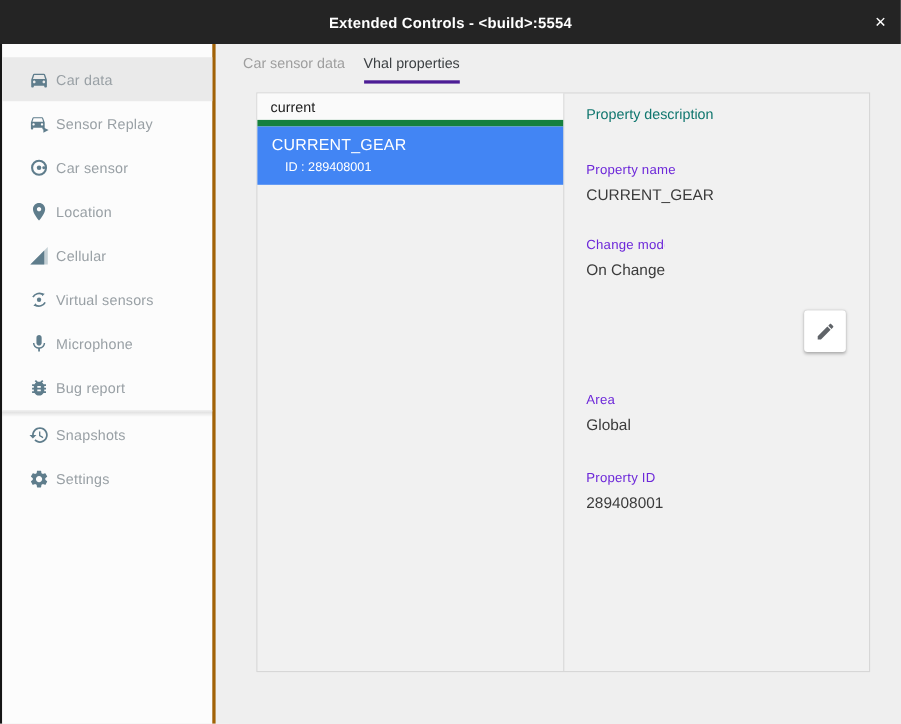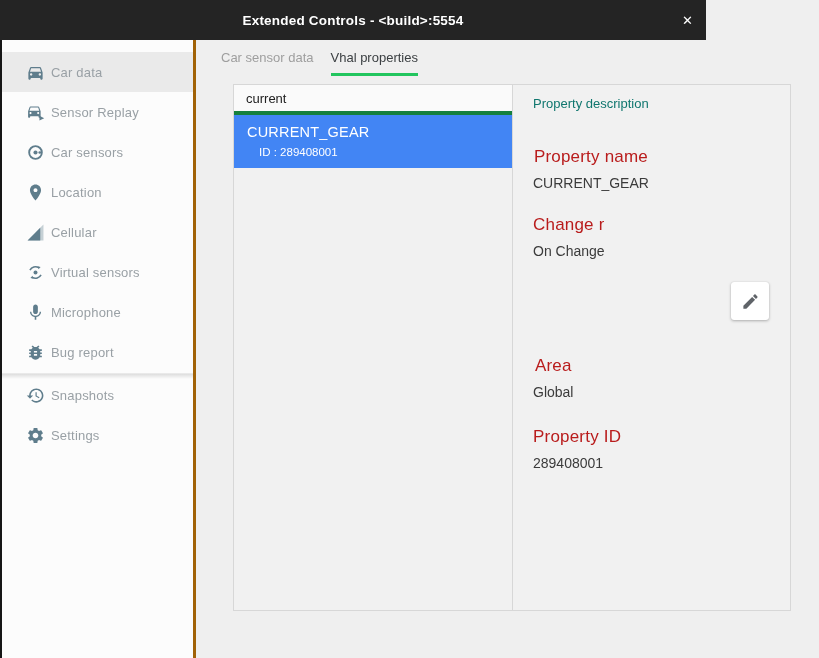--- a/index.html
+++ b/index.html
@@ -5,21 +5,21 @@
   * { box-sizing: border-box; margin: 0; padding: 0; }
   html,body { width: 819px; height: 658px; }
   body {
     font-family: "Liberation Sans", sans-serif;
     background: #efefef;
     position: relative;
     overflow: hidden;
   }
   
   .titlebar {
-    position: absolute; top: 0; left: 0; width: 706px; height: 40px;
+    position: absolute; top: 0; left: 0; width: 819px; height: 40px;
     background: #242424; color: #ffffff;
     display: flex; align-items: center; justify-content: center;
   }
   .titlebar .title { font-size: 13.5px; font-weight: bold; letter-spacing: .2px; }
   .titlebar .close {
     position: absolute; right: 13px; top: 50%; transform: translateY(-50%);
     font-size: 13px; color: #ffffff; cursor: pointer; line-height: 1;
   }
   
   .app {
@@ -45,47 +45,47 @@
     background: linear-gradient(to bottom, rgba(0,0,0,0.12), rgba(0,0,0,0));
     border-top: 1px solid #e9e9e9;
   }
   
   .content { position: absolute; top: 0; left: 207px; width: 622px; height: 618px; background: #efefef; }
   .tabs { position: absolute; top: 7px; left: 12px; display: flex; }
   .tab {
     font-size: 13px; color: #9e9e9e; padding: 3px 0 8px 0; margin-right: 17px;
     cursor: pointer; border-bottom: 3px solid transparent;
   }
-  .tab.active { color: #3c4043; border-bottom: 3px solid #22c55e; }
+  .tab.active { color: #3c4043; border-bottom: 3px solid #4c1d95; }
   
   .panels {
     position: absolute; top: 44px; left: 24px; width: 558px; height: 527px;
     border: 1px solid #d7d7d7; background: #f1f1f1; display: flex;
   }
   .list-panel { width: 279px; border-right: 1px solid #d7d7d7; }
   .filter-row {
-    height: 30px; background: #fafafa; border-bottom: 4px solid #15803d;
+    height: 30px; background: #fafafa; border-bottom: 6px solid #15803d;
     display: flex; align-items: center; padding-left: 12px;
   }
   .filter-row input {
     border: none; outline: none; background: transparent;
     font-family: "Liberation Sans", sans-serif;
     font-size: 13px; color: #212121; width: 250px;
   }
   .list-item { padding: 9px 0 0 13px; height: 53px; cursor: pointer; }
   .list-item.selected { background: #4285f4; color: #ffffff; }
   .li-name { font-size: 14.5px; letter-spacing: .2px; }
   .li-id { font-size: 11.5px; margin-top: 6px; margin-left: 12px; }
   
   .detail-panel { position: relative; flex: 1; }
   .panel-title { position: absolute; left: 20px; top: 11px; font-size: 13px; color: #0f766e; }
   .pg { position: absolute; left: 20px; }
   .pg0 { top: 62px; } .pg1 { top: 130px; } .pg2 { top: 198px; }
   .pg3 { top: 271px; } .pg4 { top: 342px; }
-  .pg .lbl { font-size: 17px; color: #b91c1c; letter-spacing: .2px; text-align: center; }
+  .pg .lbl { font-size: 12px; color: #6d28d9; letter-spacing: .2px; }
   .pg .lbl.clip { width: 71px; overflow: hidden; white-space: nowrap; }
   .pg .val { font-size: 14px; color: #3b3b3b; margin-top: 8px; }
   .edit-btn {
     position: absolute; right: 21px; top: 197px; width: 38px; height: 38px;
     background: #ffffff; border: none; border-radius: 3px;
     box-shadow: 0 1px 3px rgba(0,0,0,0.28), 0 0 1px rgba(0,0,0,0.15);
     display: flex; align-items: center; justify-content: center; cursor: pointer;
   }
   .edit-btn svg { width: 19px; height: 19px; fill: #5f6368; }
 </style>
@@ -120,21 +120,21 @@
       <span class="side-label">Sensor Replay</span>
     </div>
     <div class="side-item">
       <span class="side-icon">
         <svg viewBox="0 0 24 24">
             <circle cx="12" cy="12" r="8" fill="none" stroke="#5f7d8c" stroke-width="2.4"></circle>
             <circle cx="12" cy="12" r="2.6"></circle>
             <circle cx="17.4" cy="12" r="1.7"></circle>
           </svg>
       </span>
-      <span class="side-label">Car sensors</span>
+      <span class="side-label">Car sensor</span>
     </div>
     <div class="side-item">
       <span class="side-icon">
         <svg viewBox="0 0 24 24">
             <path d="M12 2C8.13 2 5 5.13 5 9c0 5.25 7 13 7 13s7-7.75 7-13c0-3.87-3.13-7-7-7zm0 9.5c-1.38 0-2.5-1.12-2.5-2.5s1.12-2.5 2.5-2.5 2.5 1.12 2.5 2.5-1.12 2.5-2.5 2.5z"></path>
           </svg>
       </span>
       <span class="side-label">Location</span>
     </div>
     <div class="side-item">

